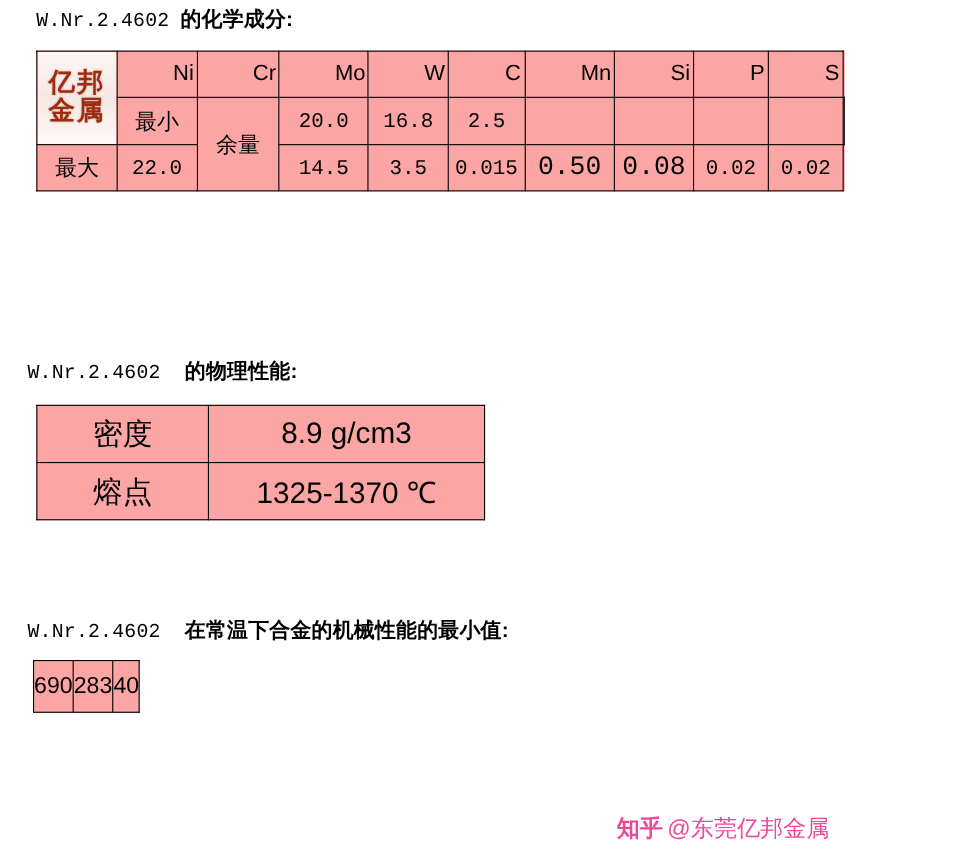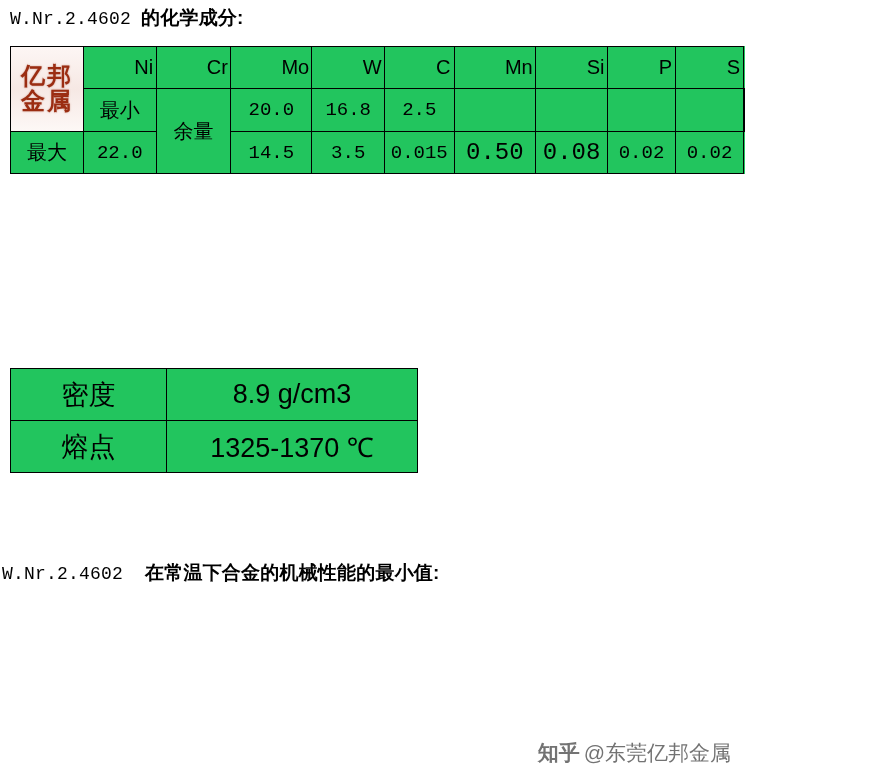--- a/index.html
+++ b/index.html
@@ -13,20 +13,21 @@
     font-family: "Liberation Sans", sans-serif;
     color: #000000;
     position: relative;
     overflow: hidden;
   }
 
   .page {
     position: relative;
     width: 745px;
     height: 777px;
+    margin-left: 23px;
   }
 
   
   .heading {
     position: absolute;
     font-size: 19px;
     letter-spacing: 0.2px;
     white-space: nowrap;
     color: #000;
   }
@@ -42,21 +43,21 @@
   #heading-phys { left: 2px; top: 325px; }
   #heading-mech { left: 2px; top: 560px; }
 
   .heading .gap-sm { display: inline-block; width: 10px; }
   .heading .gap-md { display: inline-block; width: 22px; }
 
   
   table {
     border-collapse: collapse;
     position: absolute;
-    background: #22c55e;
+    background: #fca5a5;
   }
   table td {
     border: 1px solid #000;
     text-align: center;
     vertical-align: middle;
     font-family: "Liberation Mono", monospace;
     font-size: 19px;
     color: #000;
     padding: 0;
   }
@@ -150,21 +151,21 @@
   #table-mech .c2 { width: 235px; }
   #table-mech .c3 { width: 120px; }
   #table-mech .row-val td { height: 46px; padding: 0; }
 
   
   #watermark {
     position: absolute;
     right: 14px;
     bottom: 10px;
     font-size: 21px;
-    color: #737373;
+    color: #ec4899;
     font-family: "Liberation Sans", sans-serif;
     white-space: nowrap;
   }
   #watermark .zh-mark {
     font-weight: bold;
     margin-right: 4px;
   }
 </style>
 </head>
 <body>
@@ -213,40 +214,48 @@
       <td>3.5</td>
       <td>0.015</td>
       <td class="val-sans">0.50</td>
       <td class="val-sans">0.08</td>
       <td>0.02</td>
       <td>0.02</td>
     </tr>
   </tbody>
     </table>
 
+  <div class="heading" id="heading-phys">
+    <span class="mono">W.Nr.2.4602</span><span class="gap-md"></span><span class="bold">的物理性能:</span>
+  </div>
 
   <table id="table-phys">
     <tbody>
         <tr>
       <td class="lbl">密度</td>
       <td class="val">8.9 g/cm3</td>
     </tr>
     <tr>
       <td class="lbl">熔点</td>
       <td class="val">1325-1370 ℃</td>
     </tr>
   </tbody>
     </table>
 
   <div class="heading" id="heading-mech">
     <span class="mono">W.Nr.2.4602</span><span class="gap-md"></span><span class="bold">在常温下合金的机械性能的最小值:</span>
   </div>
 
   <table id="table-mech">
     <tbody>
+    <tr class="row-val">
+      <td>690</td>
+      <td>283</td>
+      <td>40</td>
+    </tr>
   </tbody>
     </table>
 
   <div id="watermark">
     <span class="zh-mark">知乎</span><span>@东莞亿邦金属</span>
   </div>
 
 </div>
 
 </body></html>

